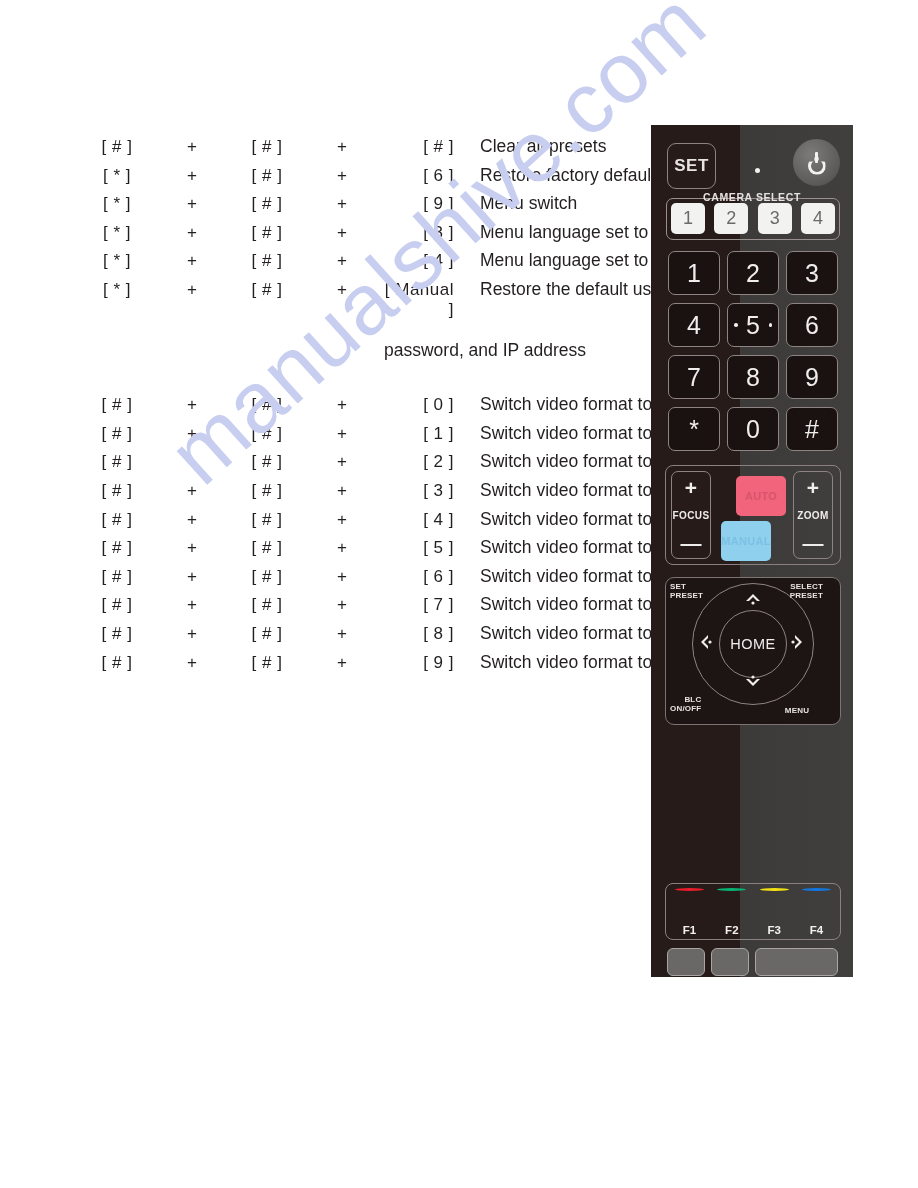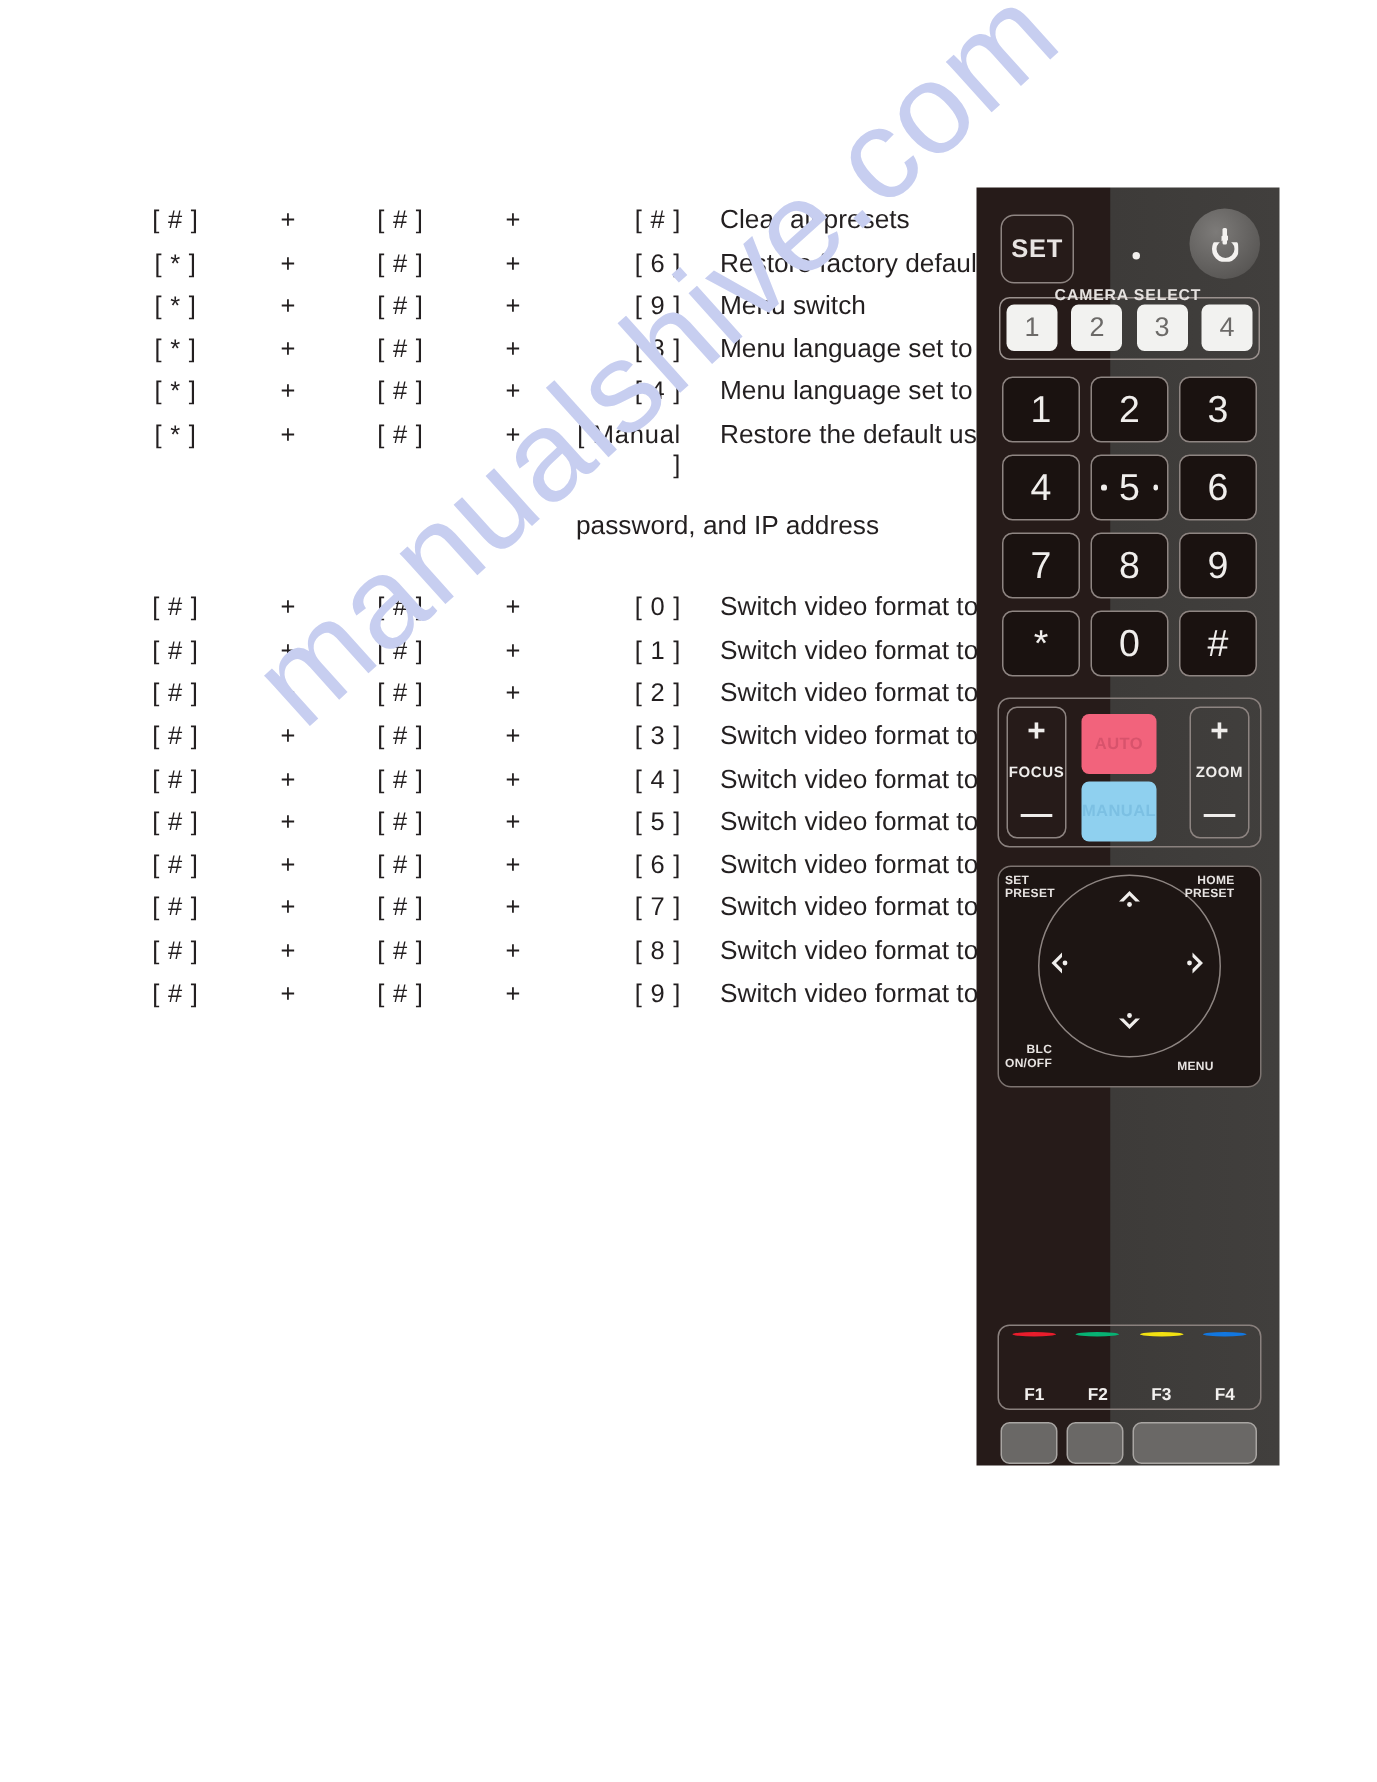--- a/index.html
+++ b/index.html
@@ -249,21 +249,21 @@
     left: 70px;
     width: 50px; height: 40px;
     border-radius: 5px;
     display: flex;
     align-items: center;
     justify-content: center;
     font-size: 11px;
     font-weight: bold;
     letter-spacing: 0.3px;
   }
-  .am-auto   { top: 351px; background: #f2637c; color: #d8536c; }
+  .am-auto   { top: 351px; background: #f2637c; color: #d8536c; margin-left: 15px; }
   .am-manual { top: 396px; background: #8fd0ef; color: #7cc0e3; }
 
   
   .nav-group {
     left: 14px; top: 452px;
     width: 176px; height: 148px;
     border: 1.4px solid #7d7471;
     border-radius: 9px;
     box-sizing: border-box;
     background: #1d1513;
@@ -537,27 +537,28 @@
   <div class="rm-abs am-auto">AUTO</div>
   <div class="rm-abs am-manual">MANUAL</div>
   <div class="rm-abs fcol zoom">
     <span class="pm">+</span>
     <span class="nm">ZOOM</span>
     <span class="pm">—</span>
   </div>
 
   <div class="rm-abs nav-group"></div>
   <div class="rm-abs nav-circle-out"></div>
+  <div class="rm-abs nav-circle-in">HOME</div>
 
   <div class="rm-abs nav-corner nc-tl">
     <div>SET</div>
     <div>PRESET</div>
   </div>
   <div class="rm-abs nav-corner nc-tr">
-    <div>HOME</div>
+    <div>SELECT</div>
     <div>PRESET</div>
   </div>
   <div class="rm-abs nav-corner nc-bl">
     <div>BLC</div>
     <div>ON/OFF</div>
   </div>
   <div class="rm-abs nav-corner nc-br">MENU</div>
 
   <div class="rm-abs nav-arrow na-up">
     <svg width="18" height="16" viewBox="0 0 18 16" aria-hidden="true">

